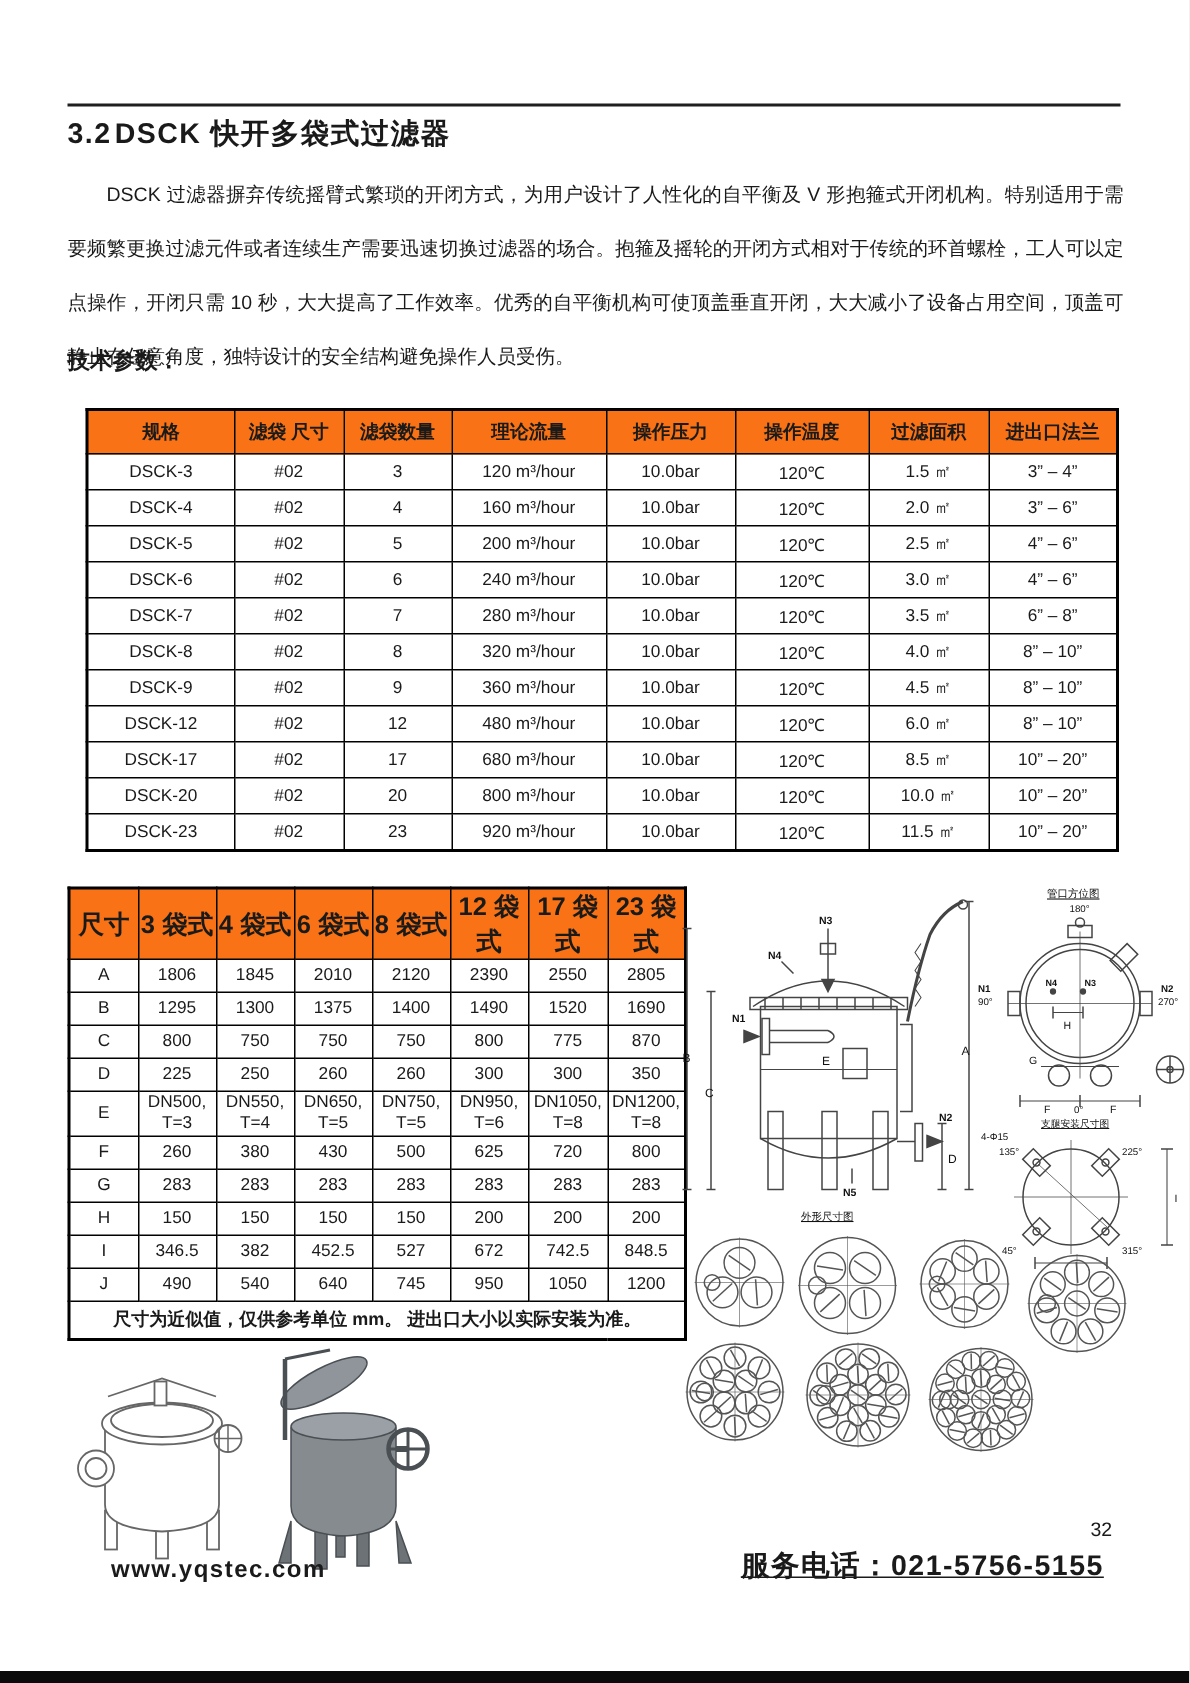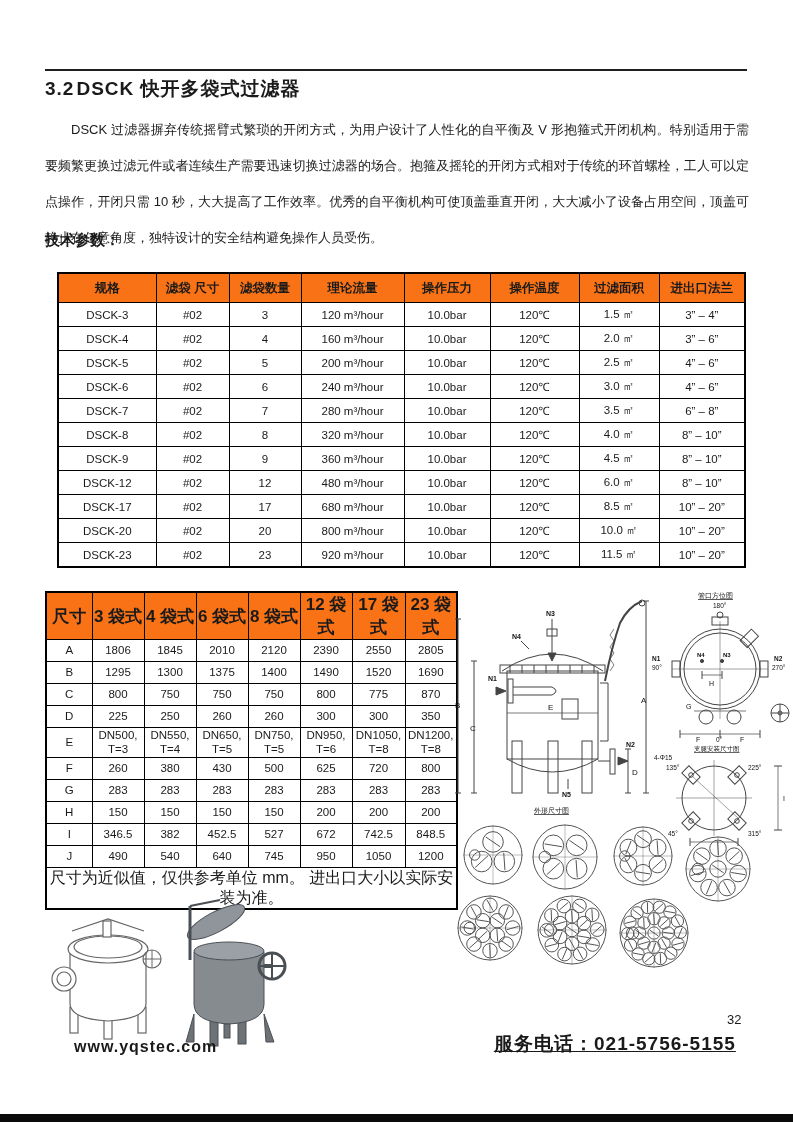--- a/index.html
+++ b/index.html
@@ -16,21 +16,21 @@
   table,th,td{border:1px solid #000;}
   table{border:2px solid #000;}
   th{background:#f97316;font-weight:bold;font-size:12.5px;padding:0;}
   td{font-size:11.5px;text-align:center;padding:0;}
   .spec-table{left:57px;top:272px;width:687px;}
   .spec-table th{height:28px;}
   .spec-table td{height:23px;}
   .dim-table{left:45px;top:591px;width:411px;}
   .dim-table th{height:27px;font-size:17px;}
   .dim-table td{height:21px;white-space:pre-line;line-height:1.25;}
-  .dim-table td.note{height:24px;font-weight:normal;font-size:16px;}
+  .dim-table td.note{height:24px;font-weight:bold;font-size:12px;}
   svg{position:absolute;overflow:visible;}
   svg text{font-family:"Liberation Sans",sans-serif;fill:#111;}
   .website{left:74px;top:1038px;font-size:16px;font-weight:bold;letter-spacing:1px;}
   .service{left:494px;top:1031px;font-size:19px;font-weight:bold;letter-spacing:1px;text-decoration:underline;}
   .pagenum{left:727px;top:1012px;font-size:13px;}
   .bottom-bar{left:0;top:1114px;width:793px;height:8px;background:#0a0a0a;}
 </style>
 </head>
 <body>
 

